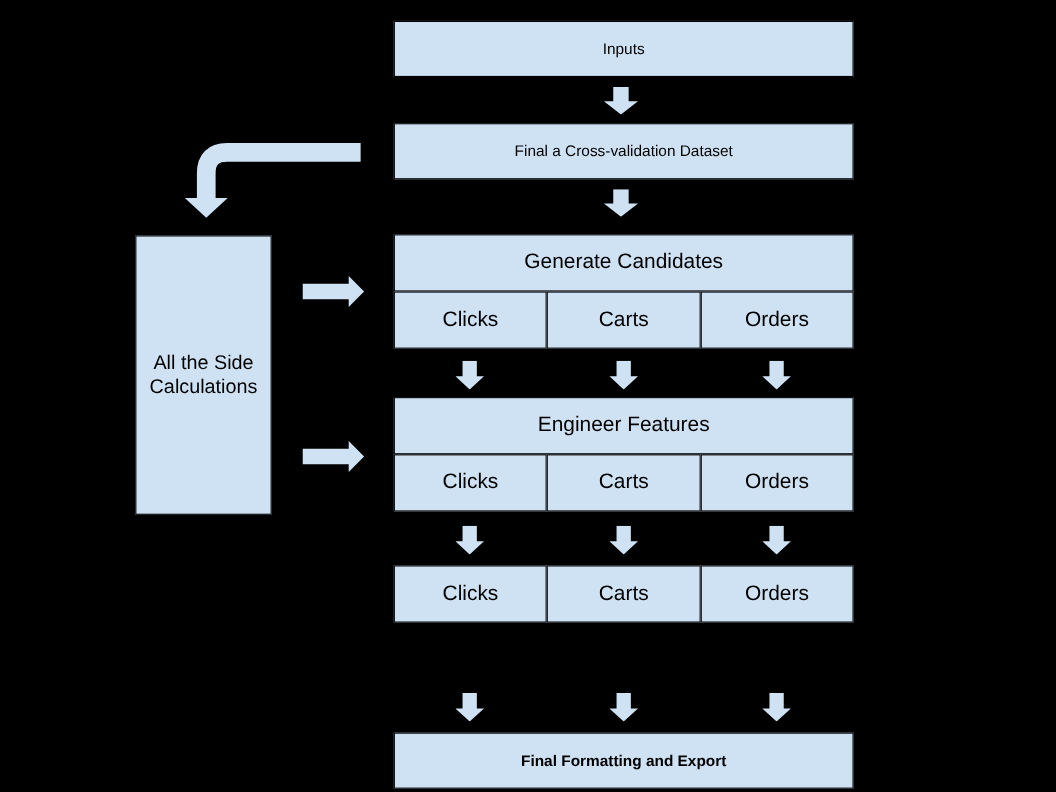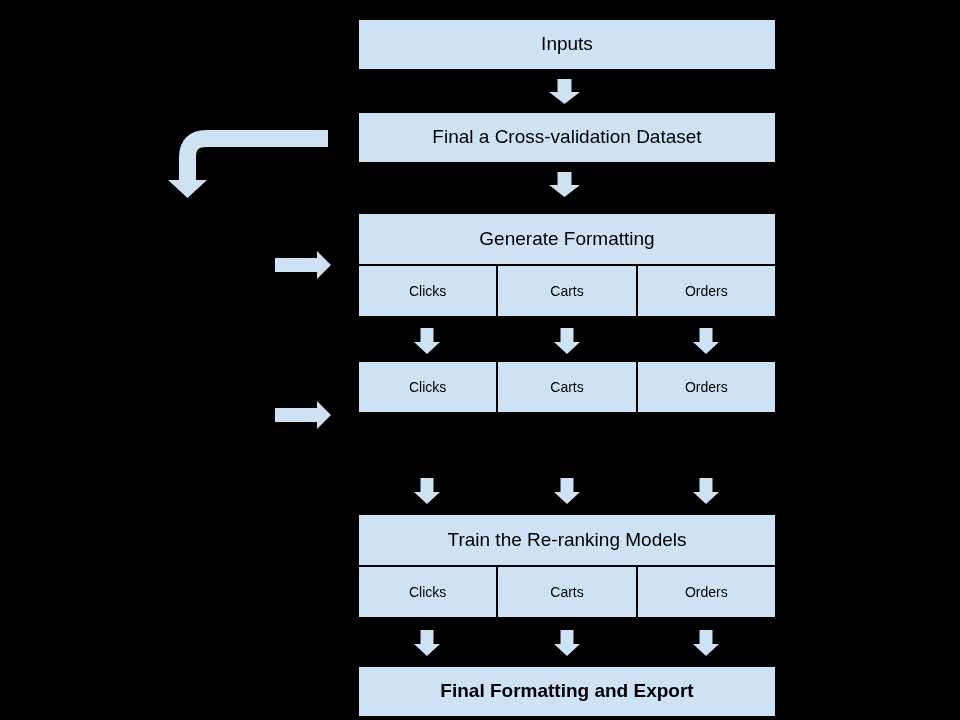--- a/index.html
+++ b/index.html
@@ -18,51 +18,54 @@
     overflow:hidden;
   }
   .canvas{position:relative;width:960px;height:720px;}
   .node{
     position:absolute;
     background:var(--node-fill);
     border:1px solid var(--node-border);
     box-sizing:border-box;
     display:flex;align-items:center;justify-content:center;
     text-align:center;
-    font-size:19px;
+    font-size:14px;
     color:var(--text);
     line-height:1.2;
   }
   .side-node{font-size:18px;padding:4px;}
   .stage{position:absolute;left:358px;width:418px;}
   .stage-header{
     height:52px;background:var(--node-fill);
     border:1px solid var(--node-border);box-sizing:border-box;
     display:flex;align-items:center;justify-content:center;
     font-size:19px;
   }
   .stage-cells{display:flex;height:52px;}
   .cell{
     flex:1 1 0;background:var(--node-fill);
     border:1px solid var(--node-border);box-sizing:border-box;
     display:flex;align-items:center;justify-content:center;
-    font-size:14px;
+    font-size:19px;
   }
   .arrow{position:absolute;color:var(--arrow-fill);display:block;}
 </style>
 </head>
 <body>
 
 <div class="canvas">
 
   <svg class="arrow" style="left:168px;top:128px;" width="160" height="71" viewBox="0 0 160 71">
     <path d="M160 10.5 H38.5 Q19.5 10.5 19.5 29.5 V52" fill="none" stroke="currentColor" stroke-width="17"></path>
     <polygon points="0,52 39,52 19.5,70" fill="currentColor"></polygon>
   </svg>
 
+  <div class="node side-node" style="left:123px;top:214px;width:124px;height:254px;">
+    <span>All the Side Calculations</span>
+  </div>
 
   <svg class="arrow" style="left:275px;top:251px;" width="56" height="28" viewBox="0 0 56 28">
     <polygon points="0,7 42,7 42,0 56,14 42,28 42,21 0,21" fill="currentColor"></polygon>
   </svg>
   <svg class="arrow" style="left:275px;top:401px;" width="56" height="28" viewBox="0 0 56 28">
     <polygon points="0,7 42,7 42,0 56,14 42,28 42,21 0,21" fill="currentColor"></polygon>
   </svg>
 
   <div class="node" style="left:358px;top:19px;width:418px;height:51px;">
     <span>Inputs</span>
@@ -74,58 +77,58 @@
 
   <div class="node" style="left:358px;top:112px;width:418px;height:51px;">
     <span>Final a Cross-validation Dataset</span>
   </div>
 
   <svg class="arrow" style="left:549px;top:172px;" width="31" height="25" viewBox="0 0 31 25">
     <polygon points="8.5,0 22.5,0 22.5,13 31,13 15.5,25 0,13 8.5,13" fill="currentColor"></polygon>
   </svg>
 
   <div class="stage" style="top:213px;">
-    <div class="stage-header">Generate Formatting</div>
+    <div class="stage-header">Generate Candidates</div>
     <div class="stage-cells">
       <div class="cell">Clicks</div>
       <div class="cell">Carts</div>
       <div class="cell">Orders</div>
     </div>
   </div>
 
   <svg class="arrow" style="left:414px;top:328px;" width="26" height="26" viewBox="0 0 26 26">
     <polygon points="6.5,0 19.5,0 19.5,14 26,14 13,26 0,14 6.5,14" fill="currentColor"></polygon>
   </svg>
   <svg class="arrow" style="left:554px;top:328px;" width="26" height="26" viewBox="0 0 26 26">
     <polygon points="6.5,0 19.5,0 19.5,14 26,14 13,26 0,14 6.5,14" fill="currentColor"></polygon>
   </svg>
   <svg class="arrow" style="left:693px;top:328px;" width="26" height="26" viewBox="0 0 26 26">
     <polygon points="6.5,0 19.5,0 19.5,14 26,14 13,26 0,14 6.5,14" fill="currentColor"></polygon>
   </svg>
 
   <div class="stage" style="top:361px;">
+    <div class="stage-header">Engineer Features</div>
     <div class="stage-cells">
       <div class="cell">Clicks</div>
       <div class="cell">Carts</div>
       <div class="cell">Orders</div>
     </div>
   </div>
 
   <svg class="arrow" style="left:414px;top:478px;" width="26" height="26" viewBox="0 0 26 26">
     <polygon points="6.5,0 19.5,0 19.5,14 26,14 13,26 0,14 6.5,14" fill="currentColor"></polygon>
   </svg>
   <svg class="arrow" style="left:554px;top:478px;" width="26" height="26" viewBox="0 0 26 26">
     <polygon points="6.5,0 19.5,0 19.5,14 26,14 13,26 0,14 6.5,14" fill="currentColor"></polygon>
   </svg>
   <svg class="arrow" style="left:693px;top:478px;" width="26" height="26" viewBox="0 0 26 26">
     <polygon points="6.5,0 19.5,0 19.5,14 26,14 13,26 0,14 6.5,14" fill="currentColor"></polygon>
   </svg>
 
   <div class="stage" style="top:514px;">
-    <div class="stage-header">Train the Re-ranking Models</div>
     <div class="stage-cells">
       <div class="cell">Clicks</div>
       <div class="cell">Carts</div>
       <div class="cell">Orders</div>
     </div>
   </div>
 
   <svg class="arrow" style="left:414px;top:630px;" width="26" height="26" viewBox="0 0 26 26">
     <polygon points="6.5,0 19.5,0 19.5,14 26,14 13,26 0,14 6.5,14" fill="currentColor"></polygon>
   </svg>

